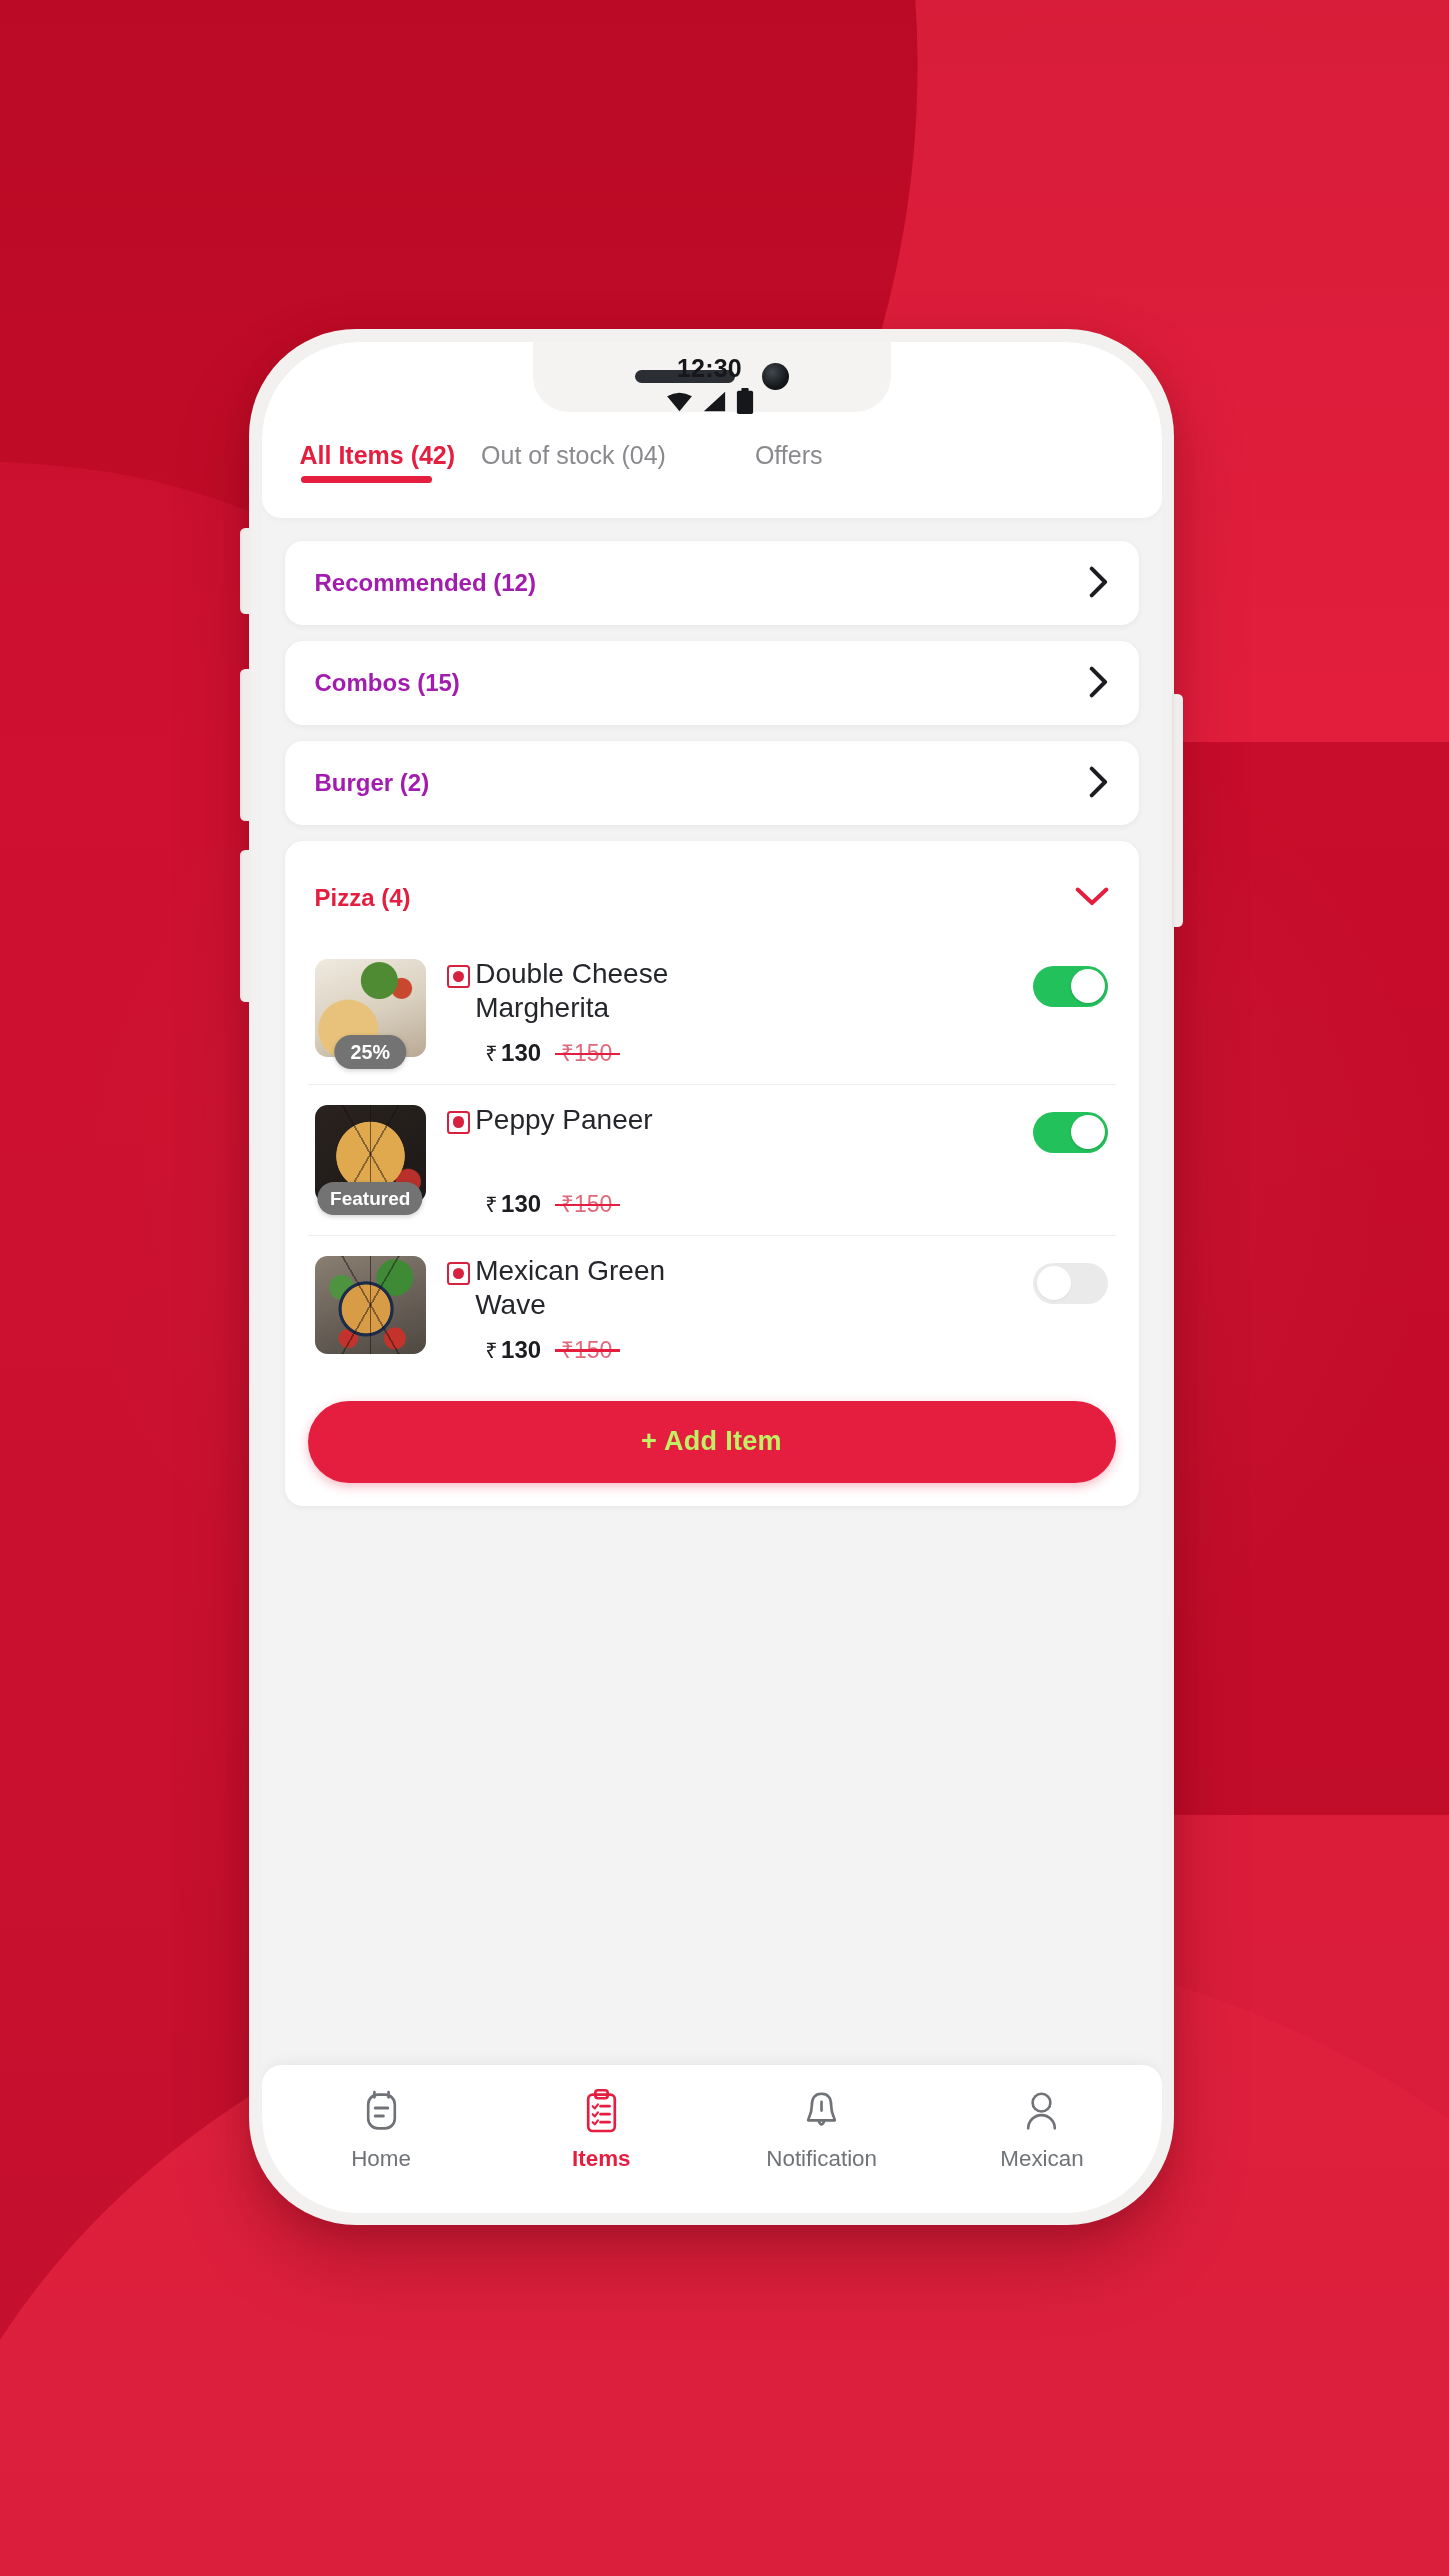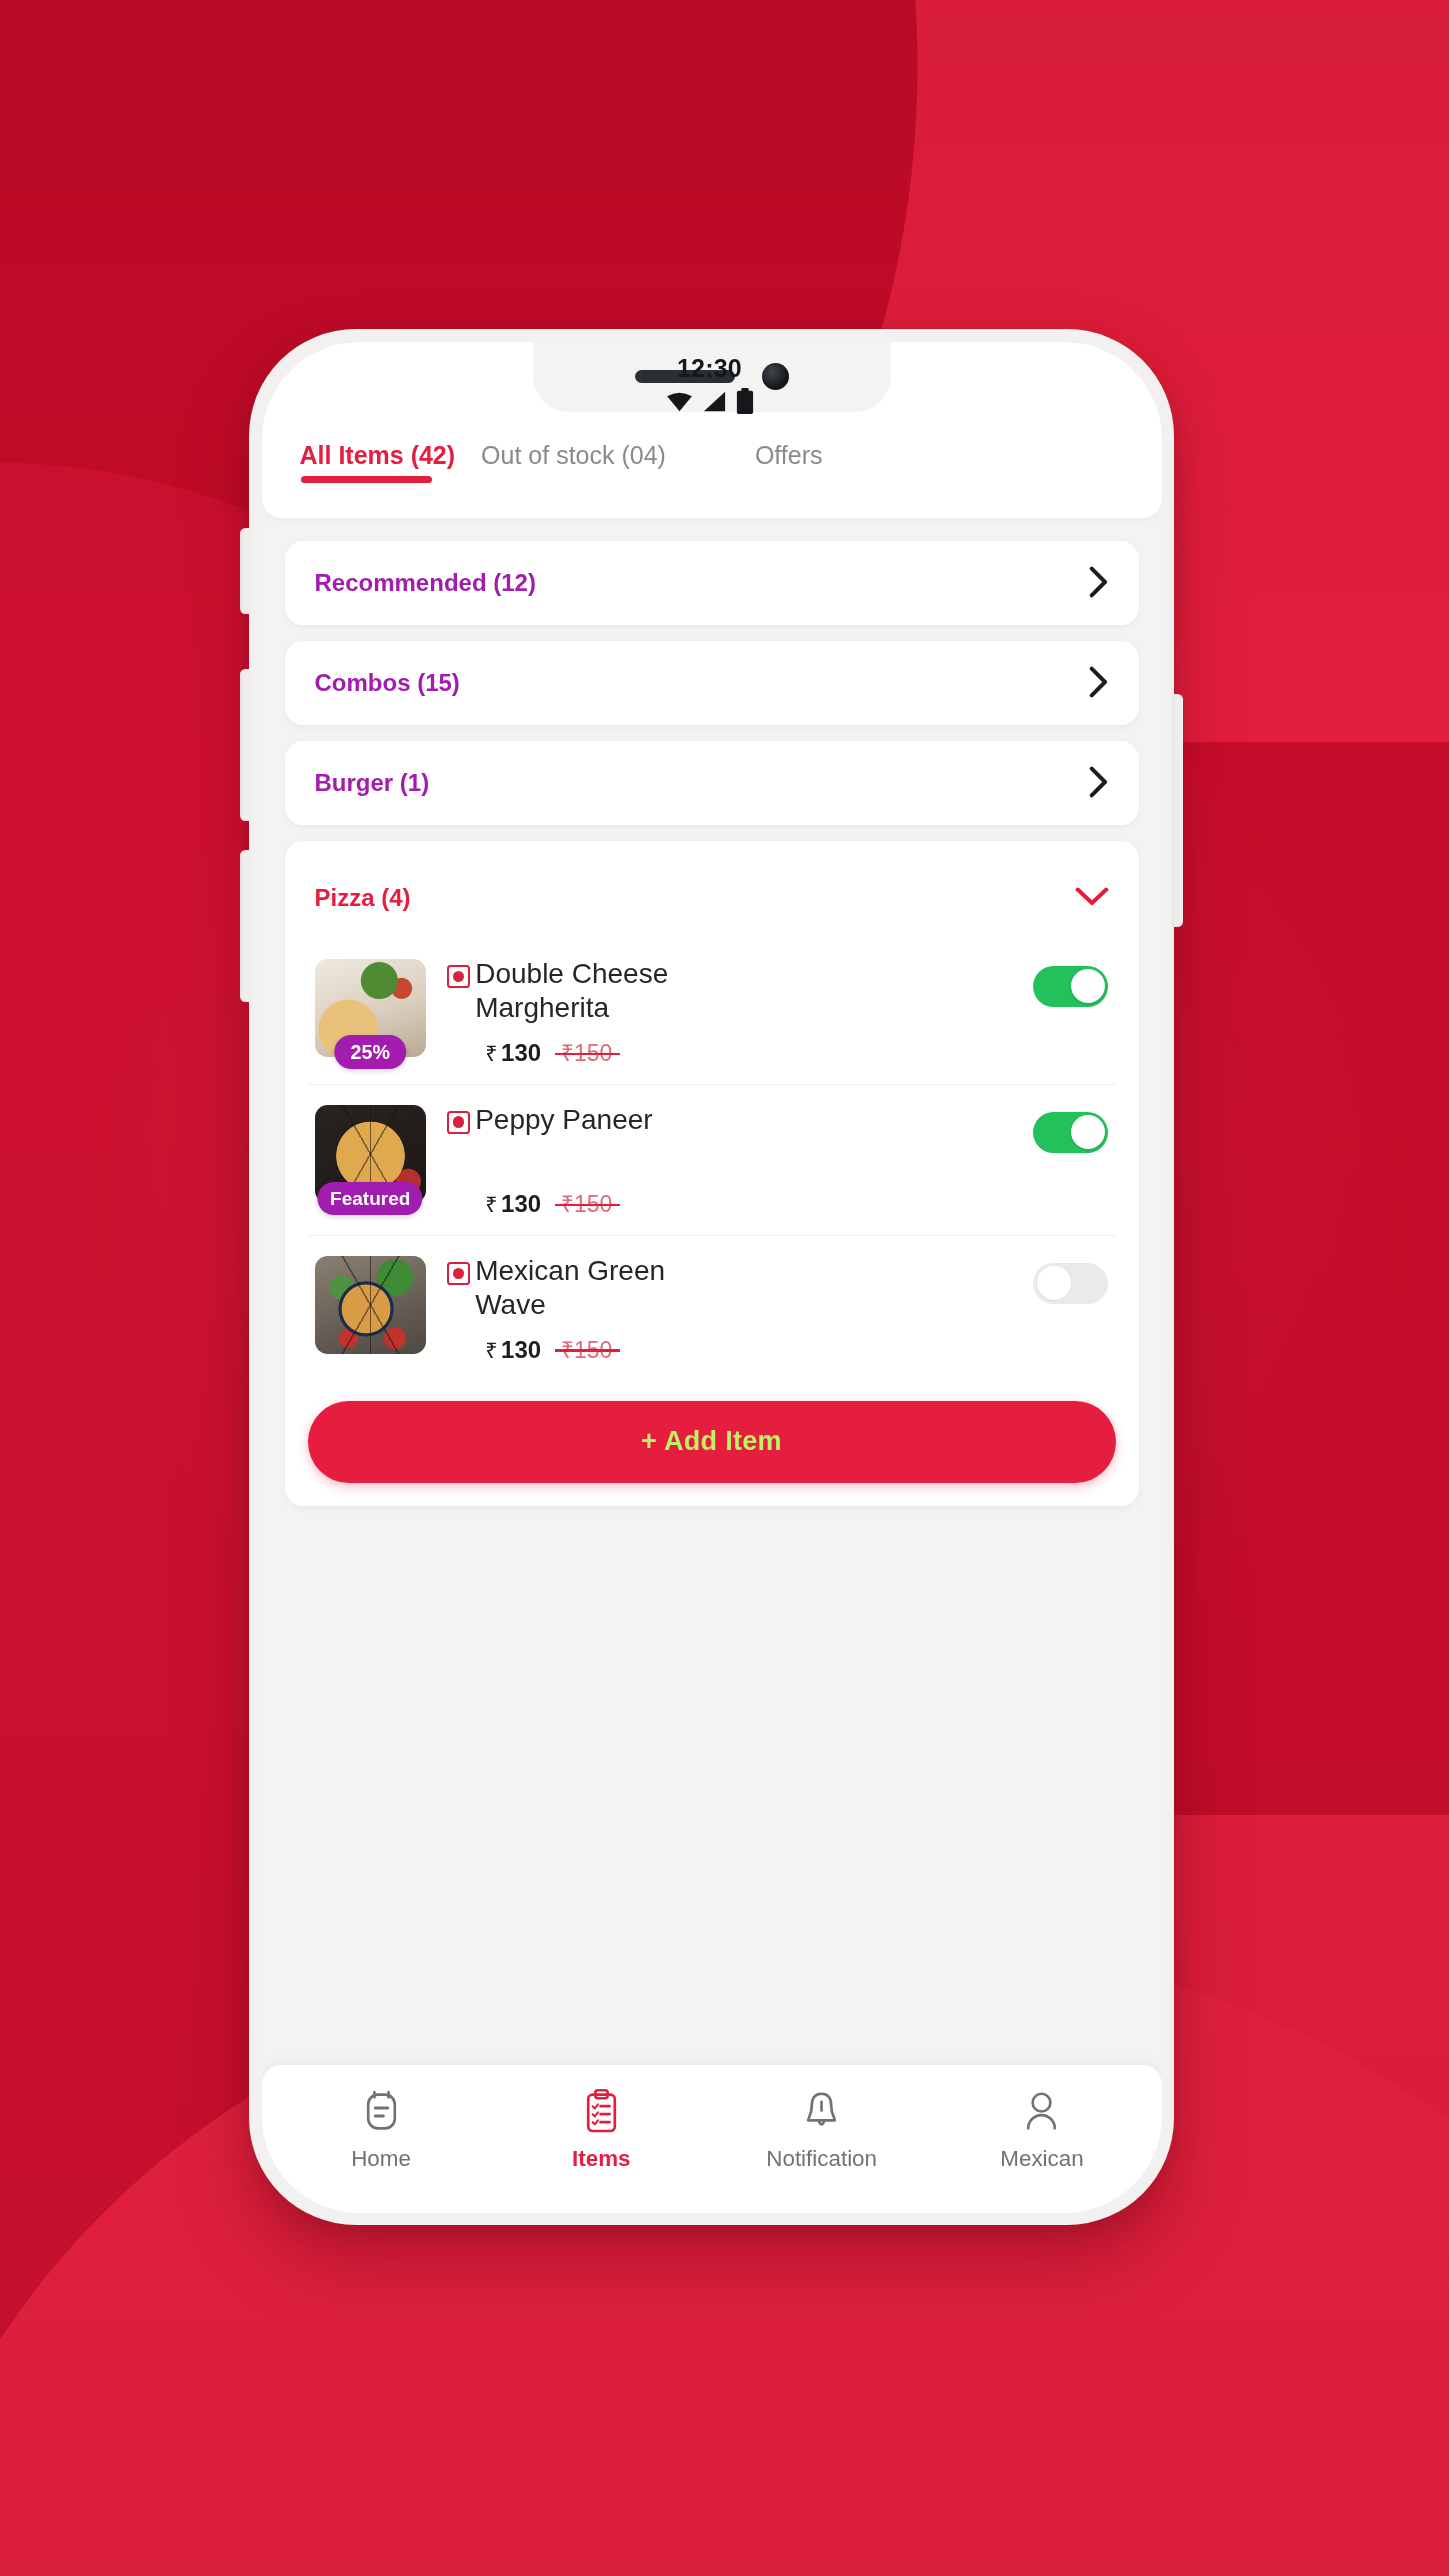--- a/index.html
+++ b/index.html
@@ -252,21 +252,21 @@
     width: 111px; height: 98px;
     border-radius: 12.5px;
     overflow: hidden;
     position: relative;
   }
   .badge {
     position: absolute;
     left: 50%;
     transform: translateX(-50%);
     bottom: -12.5px;
-    background: #a21caf;
+    background: #737373;
     color: #fff;
     font-size: 19.7px;
     font-weight: 700;
     border-radius: 19.7px;
     padding: 5.4px 16px;
     white-space: nowrap;
     box-shadow: 0 1.8px 5.4px rgba(0,0,0,0.18);
   }
   .badge.wide { padding: 5.4px 12.5px; font-size: 19px; }
 
@@ -507,21 +507,21 @@
               <span>
                 <svg width="19.7" height="32" viewBox="0 0 22 36">
                     <path d="M3 3 L18 18 L3 33" stroke="#1B1D21" stroke-width="4.5" fill="none" stroke-linecap="round" stroke-linejoin="round"></path>
                   </svg>
               </span>
             </div>
           </div>
 
           <div class="cat-card">
             <div class="cat-row">
-              <span class="cat-title">Burger (1)</span>
+              <span class="cat-title">Burger (2)</span>
               <span>
                 <svg width="19.7" height="32" viewBox="0 0 22 36">
                     <path d="M3 3 L18 18 L3 33" stroke="#1B1D21" stroke-width="4.5" fill="none" stroke-linecap="round" stroke-linejoin="round"></path>
                   </svg>
               </span>
             </div>
           </div>
 
           <div class="pizza-card">
             <div class="pizza-head">

